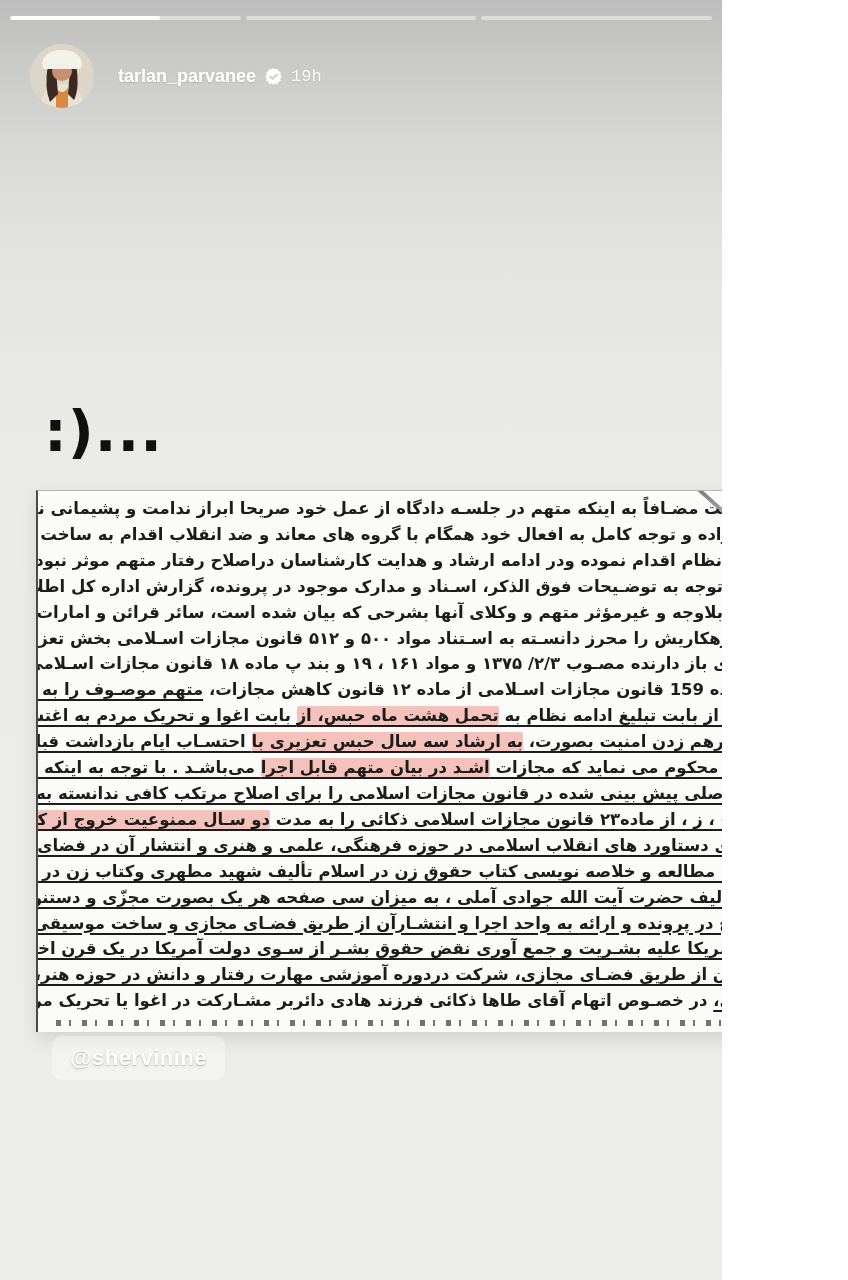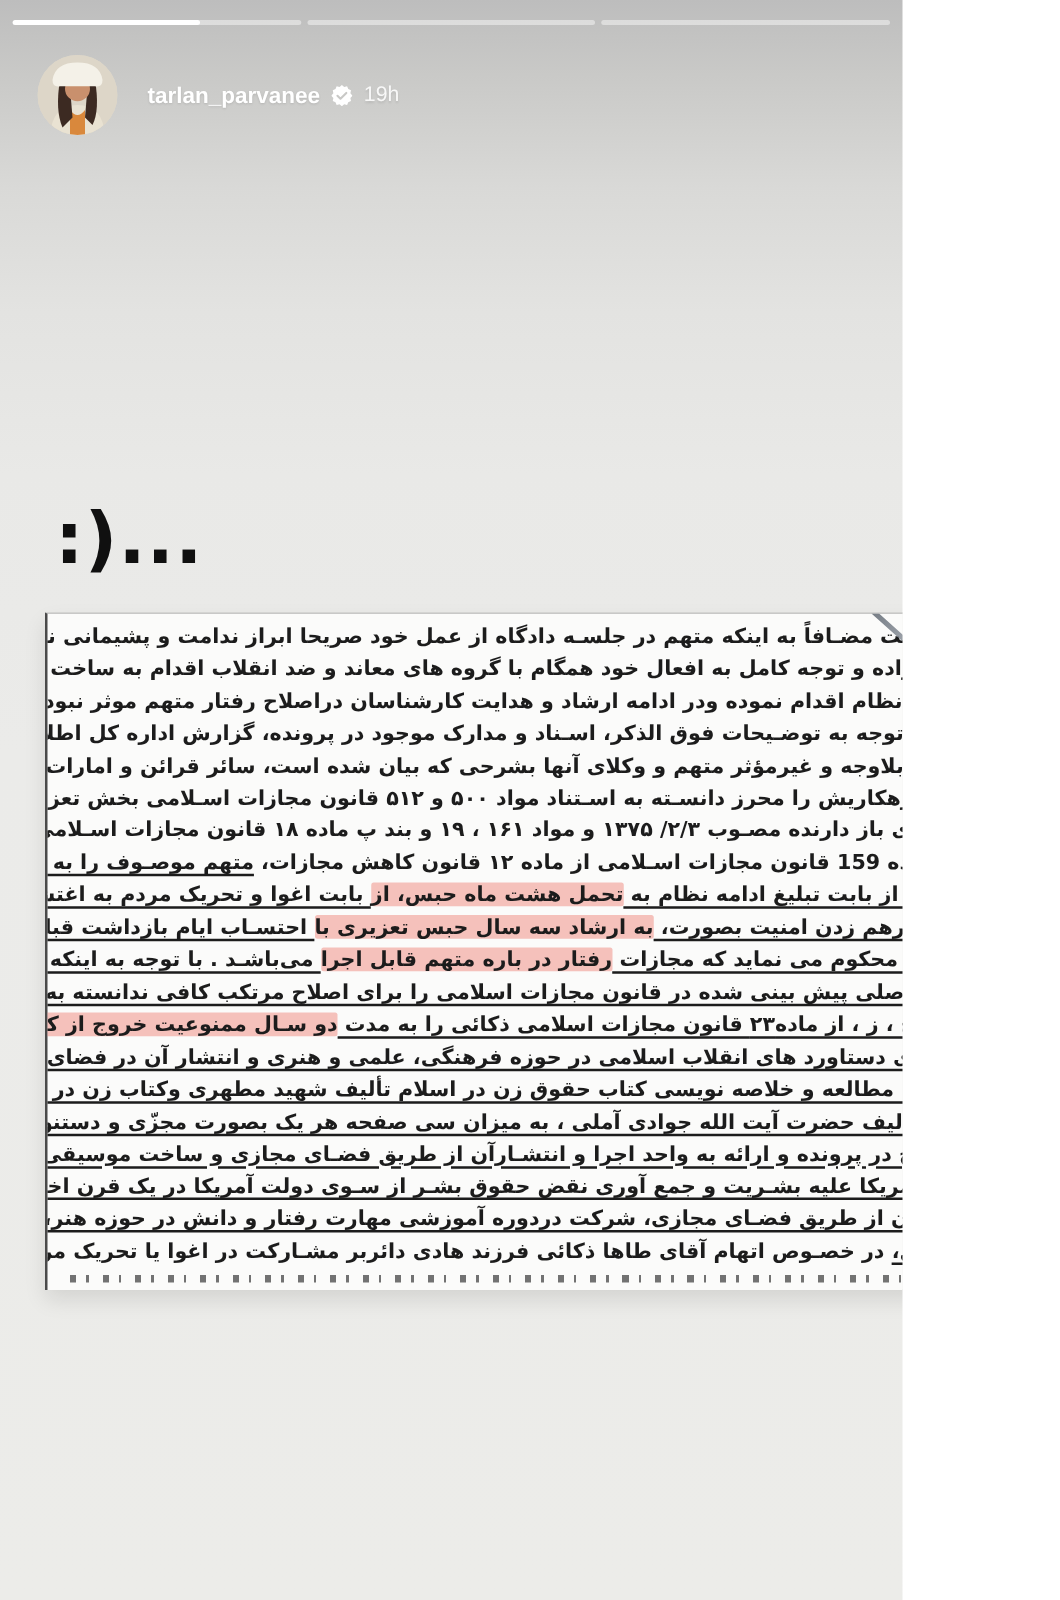--- a/index.html
+++ b/index.html
@@ -21,21 +21,21 @@
 
   
   .header { position:absolute; left:0; right:0; top:40px; height:72px; }
   .avatar { position:absolute; left:30px; top:4px; width:64px; height:64px;
     border-radius:50%; overflow:hidden; background:#ded8cb; cursor:pointer; }
   .id-row { position:absolute; left:118px; top:0; height:72px;
     display:flex; align-items:center; gap:9px; }
   .username { color:#ffffff; font-weight:700; font-size:18px;
     text-shadow:0 1px 2px rgba(0,0,0,0.12); }
   .timestamp { color:rgba(255,255,255,0.88); font-size:17px;
-    text-shadow:0 1px 2px rgba(0,0,0,0.10); }
+    text-shadow:0 1px 2px rgba(0,0,0,0.10);font-family:Liberation Mono, monospace; }
   .badge { width:17px; height:17px; display:inline-block; }
   .menu-dots { position:absolute; left:791px; top:54px; width:12px;
     display:flex; flex-direction:column; align-items:center; gap:9px;
     cursor:pointer; padding:2px; }
   .menu-dots i { width:6px; height:6px; border-radius:50%; background:#ffffff;
     display:block; }
 
   
   .caption { position:absolute; left:44px; top:398px; color:#101010;
     font-family:"DejaVu Sans", sans-serif; font-weight:800; font-size:57px;
@@ -49,21 +49,21 @@
     border-top:1px solid #b8b8b6;
     box-shadow:0 8px 16px rgba(0,0,0,0.10);
   }
   .doc-text { direction:rtl; padding:5px 8px 0 12px;
     font-family:"DejaVu Sans", sans-serif; font-weight:700;
     font-size:16.5px; color:#1c1c1c; }
   .doc-text .line { line-height:25.9px; white-space:nowrap;
     text-align:justify; text-align-last:justify; }
   .seg-u { text-decoration:underline; text-underline-offset:4px;
     text-decoration-thickness:1.5px; }
-  .seg-h { text-underline-offset:4px;
+  .seg-h { text-decoration:underline; text-underline-offset:4px;
     text-decoration-thickness:1.5px; background:rgba(236,112,100,0.42);
     border-radius:2px; }
   .fold-mark { position:absolute; top:-4px; right:44px; width:60px; height:4px;
     background:linear-gradient(90deg,#5e6670,#aab0b8); transform-origin:left top;
     transform:rotate(42deg); border-radius:2px; opacity:0.85; }
   .cutoff-remnant { position:absolute; left:18px; right:20px; bottom:6px;
     height:6px; opacity:0.65; filter:blur(0.6px);
     background:repeating-linear-gradient(90deg,#2a2a2a 0 5px,transparent 5px 13px,
                #2a2a2a 13px 15px,transparent 15px 26px);
   }
@@ -123,28 +123,31 @@
         <div class="line"><span>نموده است مضـافاً به اینکه متهم در جلسـه دادگاه از عمل خود صریحا ابراز ندامت و پشیمانی ننموده و با</span></div>
         <div class="line"><span>قصد و اراده و توجه کامل به افعال خود همگام با گروه های معاند و ضد انقلاب اقدام به ساخت موسیقی در</span></div>
         <div class="line"><span>ضدیت با نظام اقدام نموده ودر ادامه ارشاد و هدایت کارشناسان دراصلاح رفتار متهم موثر نبوده است لذا</span></div>
         <div class="line"><span>دادگاه با توجه به توضـیحات فوق الذکر، اسـناد و مدارک موجود در پرونده، گزارش اداره کل اطلاعات،</span></div>
         <div class="line"><span>دفاعیات بلاوجه و غیرمؤثر متهم و وکلای آنها بشرحی که بیان شده است، سائر قرائن و امارات موجود در</span></div>
         <div class="line"><span>پرونده بزهکاریش را محرز دانسـته به اسـتناد مواد ۵۰۰ و ۵۱۲ قانون مجازات اسـلامی بخش تعزیرات و</span></div>
         <div class="line"><span>مجازاتهای باز دارنده مصـوب ۲/۳/ ۱۳۷۵ و مواد ۱۶۱ ، ۱۹ و بند پ ماده ۱۸ قانون مجازات اسـلامی ،</span></div>
         <div class="line"><span>بند ب ماده 159 قانون مجازات اسـلامی از ماده ۱۲ قانون کاهش مجازات، </span><span class="seg-u">متهم موصـوف را به مجازات</span></div>
         <div class="line"><span class="seg-u">درجه پنج از بابت تبلیغ ادامه نظام به </span><span class="seg-h">تحمل هشت ماه حبس، از</span><span class="seg-u"> بابت اغوا و تحریک مردم به اغتشـاشـات</span></div>
         <div class="line"><span class="seg-u">به قصد برهم زدن امنیت بصورت، </span><span class="seg-h">به ارشاد سه سال حبس تعزیری با</span><span class="seg-u"> احتسـاب ایام بازداشت قبلی با اعمال</span></div>
-        <div class="line"><span class="seg-u">باره تعدّد محکوم می نماید که مجازات </span><span class="seg-h">رفتار در باره متهم قابل اجرا</span><span class="seg-u"> می‌باشـد . با توجه به اینکه دادگاه</span></div>
+        <div class="line"><span class="seg-u">باره تعدّد محکوم می نماید که مجازات </span><span class="seg-h">اشـد در بیان متهم قابل اجرا</span><span class="seg-u"> می‌باشـد . با توجه به اینکه دادگاه</span></div>
         <div class="line"><span class="seg-u">مجازات اصلی پیش بینی شده در قانون مجازات اسلامی را برای اصلاح مرتکب کافی ندانسته به استناد</span></div>
         <div class="line"><span class="seg-u">بند پ ، ح ، ز ، از ماده۲۳ قانون مجازات اسلامی ذکائی را به مدت </span><span class="seg-h">دو سـال ممنوعیت خروج از کشـور</span></div>
         <div class="line"><span class="seg-u">جمع آوری دستاورد های انقلاب اسلامی در حوزه فرهنگی، علمی و هنری و انتشار آن در فضای مجازی</span></div>
         <div class="line"><span class="seg-u">بنام خود، مطالعه و خلاصه نویسی کتاب حقوق زن در اسلام تألیف شهید مطهری وکتاب زن در آئینه جمال</span></div>
         <div class="line"><span class="seg-u">و جلال تألیف حضرت آیت الله جوادی آملی ، به میزان سی صفحه هر یک بصورت مجزّی و دستنویس</span></div>
         <div class="line"><span class="seg-u">جهت درج در پرونده و ارائه به واحد اجرا و انتشـارآن از طریق فضـای مجازی و ساخت موسیقی درباره</span></div>
         <div class="line"><span class="seg-u">جنایات آمریکا علیه بشـریت و جمع آوری نقض حقوق بشـر از سـوی دولت آمریکا در یک قرن اخیر و</span></div>
         <div class="line"><span class="seg-u">انتشـار آن از طریق فضـای مجازی، شرکت دردوره آموزشی مهارت رفتار و دانش در حوزه هنر، محکوم</span></div>
         <div class="line"><span class="seg-u">می‌اعمال،</span><span> در خصـوص اتهام آقای طاها ذکائی فرزند هادی دائربر مشـارکت در اغوا یا تحریک مردم به</span></div>
       </div>
     <div class="cutoff-remnant"></div>
   </div>
 
+  <div class="mention">
+    <span>@shervinine</span>
+  </div>
 
 </div>
 
 </body></html>

